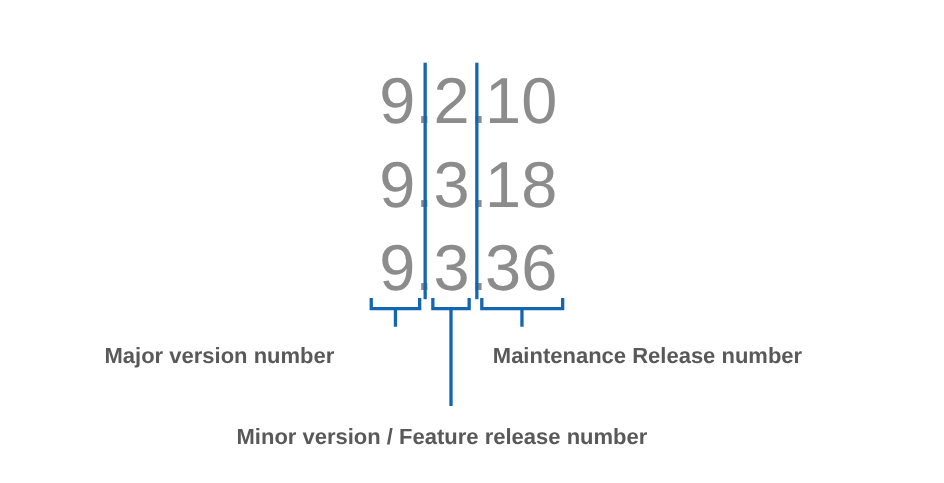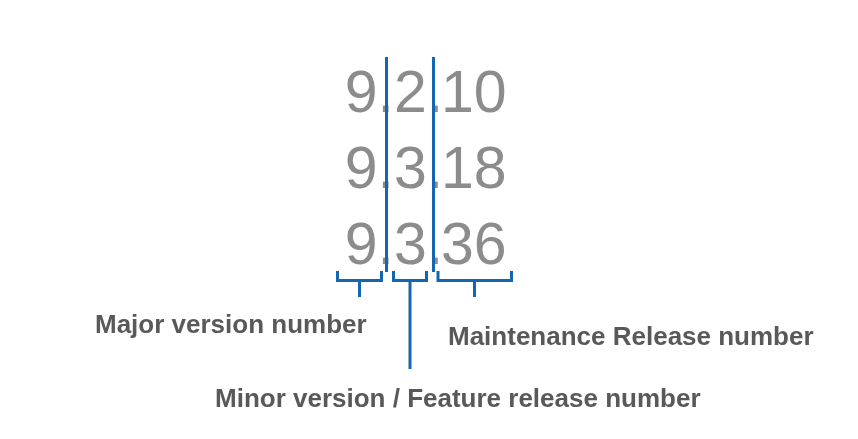--- a/index.html
+++ b/index.html
@@ -51,27 +51,27 @@
   .annotation-svg path, .annotation-svg line {
     stroke: var(--accent-color);
     stroke-width: 3;
     fill: none;
   }
 
   
   .label {
     position: absolute;
     font-weight: bold;
-    font-size: 26px;
+    font-size: 20px;
     line-height: 30px;
     color: var(--label-color);
     white-space: nowrap;
   }
   .label-major { left: 95px; top: 309px; }
-  .label-maintenance { left: 448px; top: 309px; margin-top: 12px; }
+  .label-maintenance { left: 448px; top: 309px; }
   .label-minor { left: 215px; top: 383px; text-align: center; }
 </style>
 </head>
 <body>
 
 <div class="canvas">
 
   <div class="num-row row-1">
     <span class="part major"><span>9</span><span>.</span></span>
     <span class="part minor"><span>2</span><span>.</span></span>

